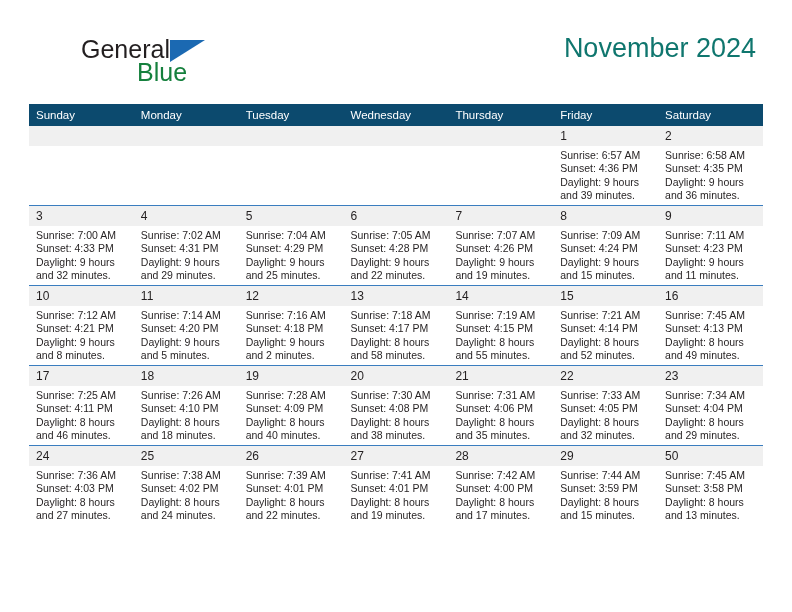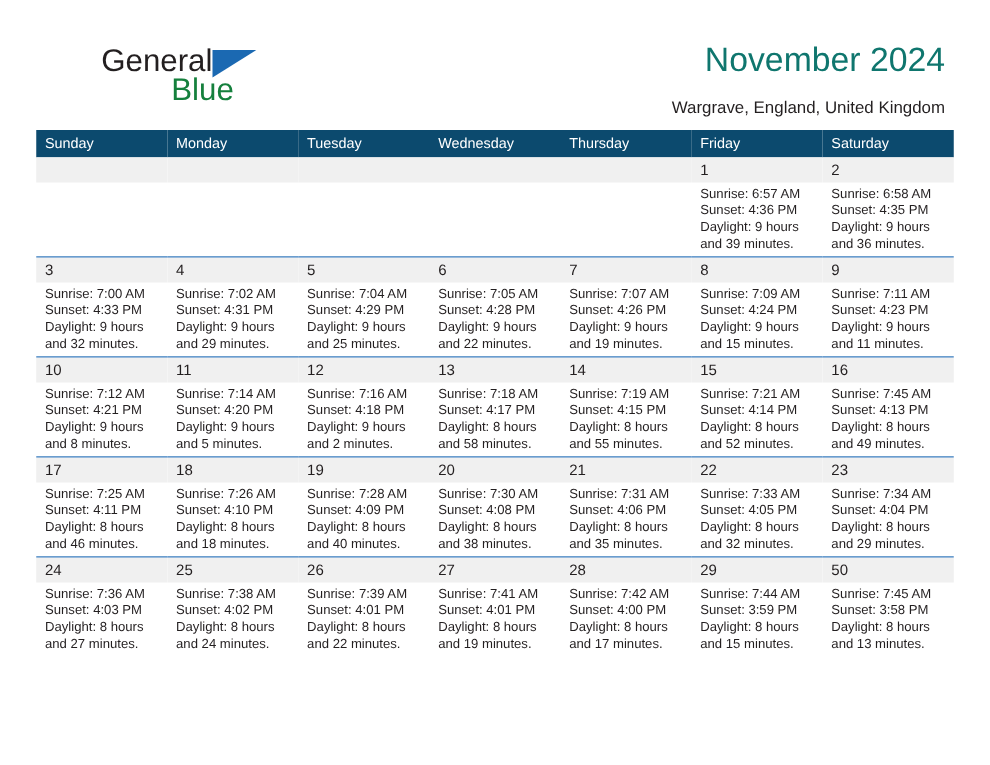--- a/index.html
+++ b/index.html
@@ -143,21 +143,20 @@
 
 <div class="page">
 
   <div class="header">
     <div class="logo">
       <span class="logo-general">General</span>
       <span class="logo-triangle"></span>
       <span class="logo-blue">Blue</span>
     </div>
     <div class="title">November 2024</div>
-    <div class="subtitle">Wargrave, England, United Kingdom</div>
   </div>
 
   <table class="calendar">
     <thead>
       <tr id="weekday-row">
           <th>Sunday</th>
           <th>Monday</th>
           <th>Tuesday</th>
           <th>Wednesday</th>
           <th>Thursday</th>

